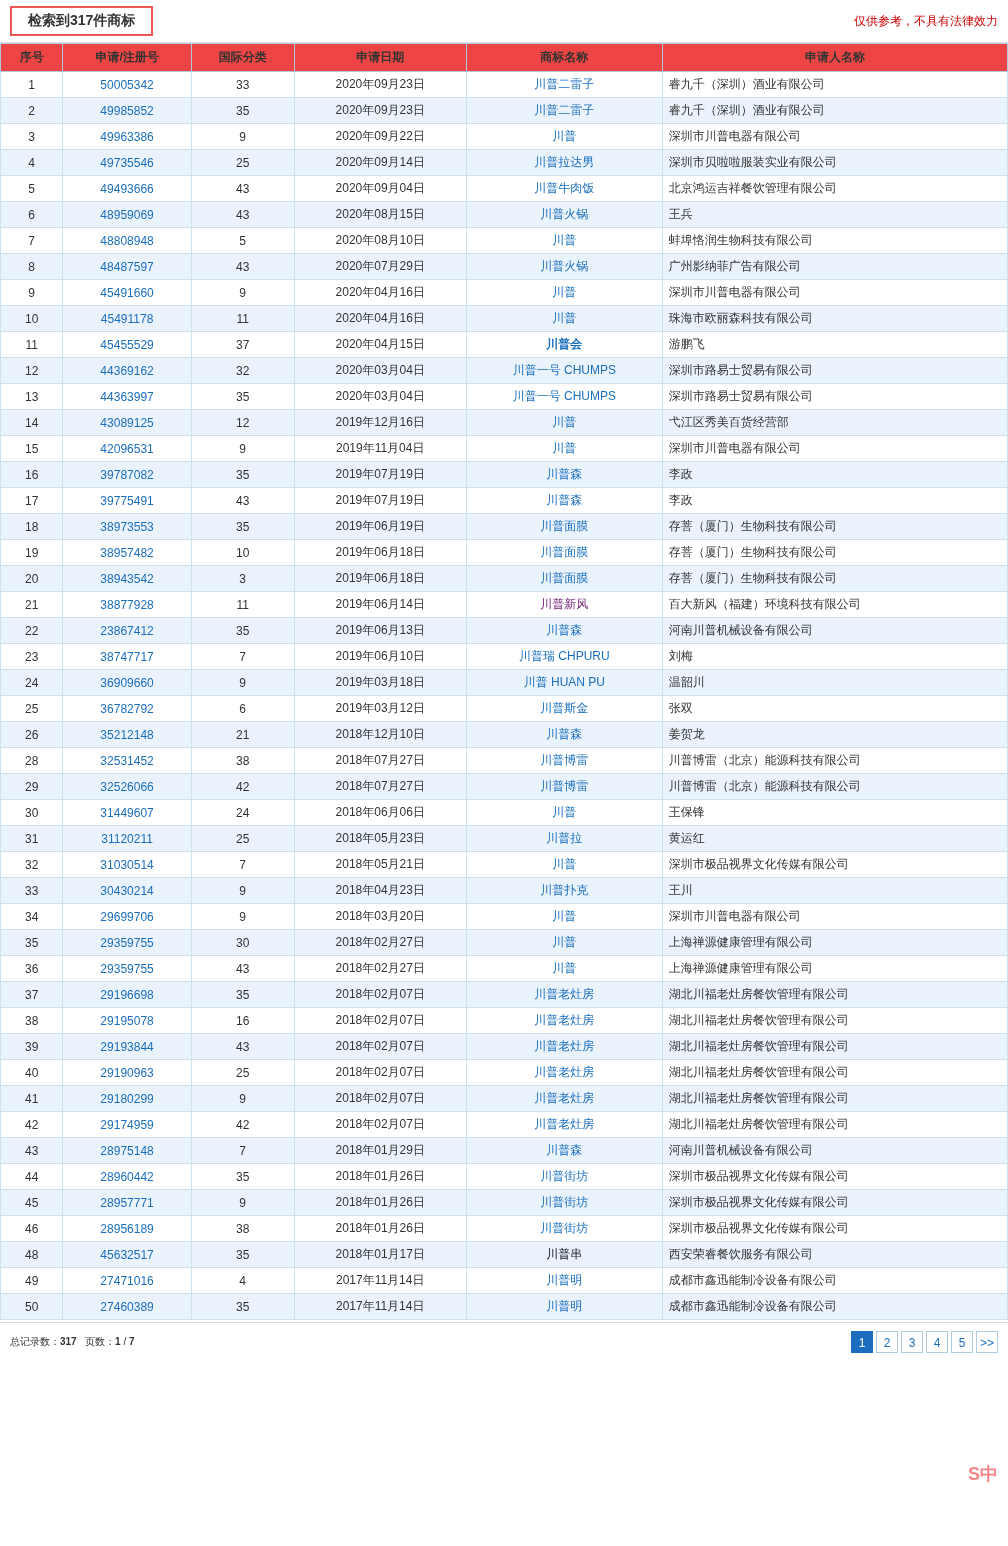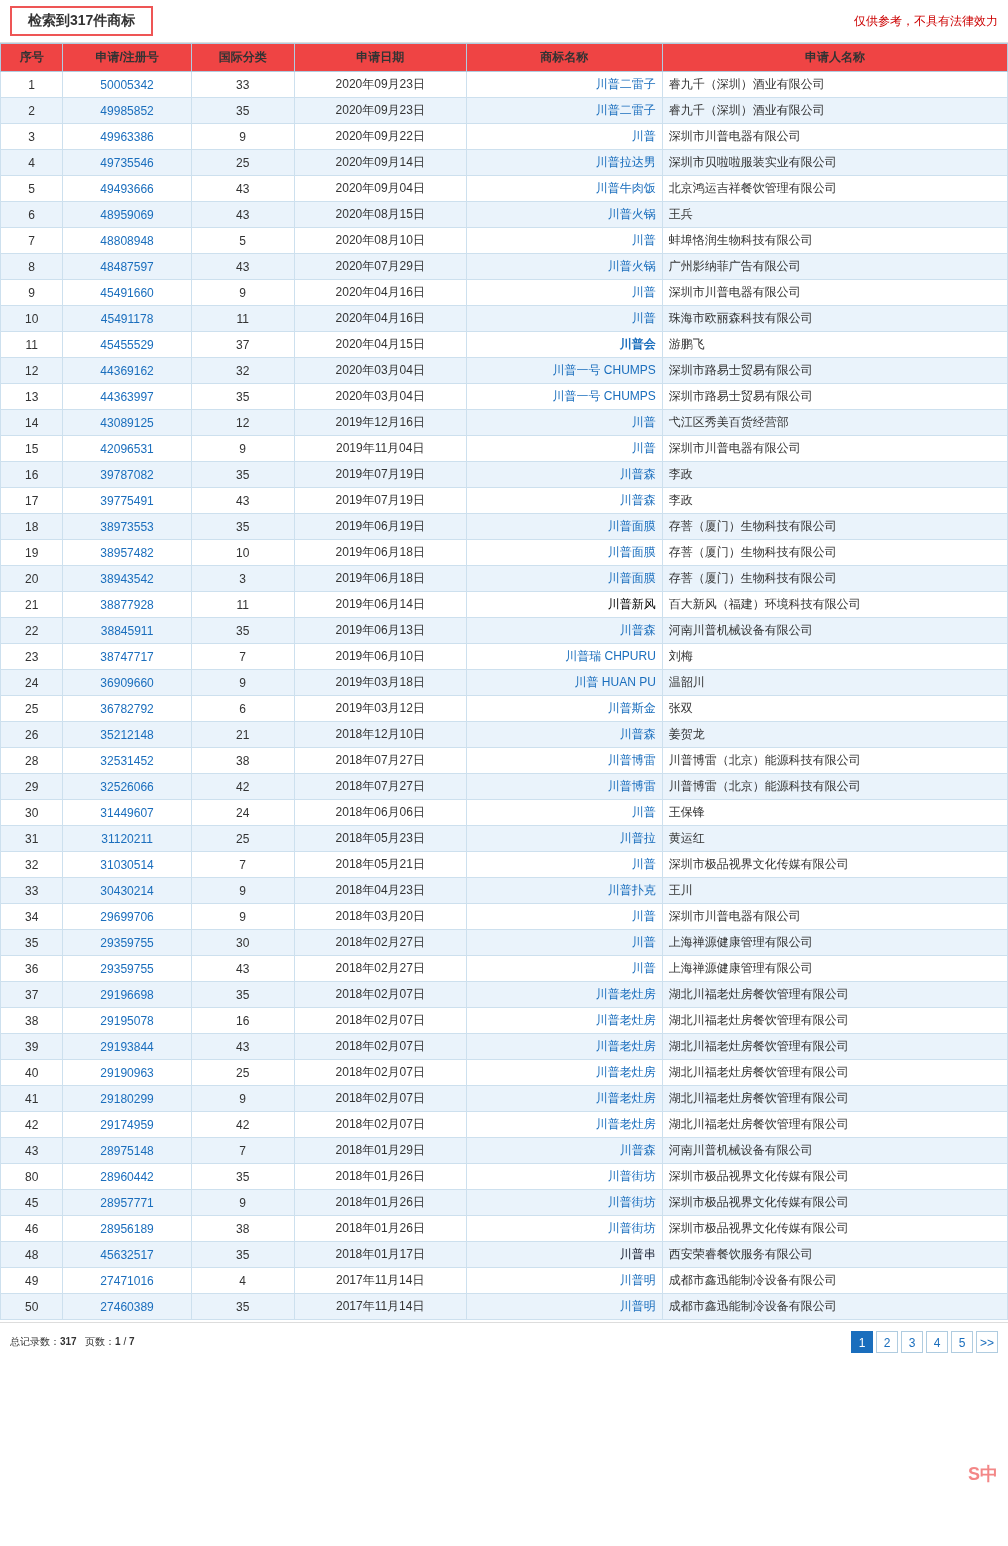--- a/index.html
+++ b/index.html
@@ -56,21 +56,21 @@
     tbody td.link-cell {
       color: #1a6ebd;
       cursor: pointer;
     }
     tbody td.link-cell a {
       color: #1a6ebd;
       text-decoration: none;
     }
     tbody td.trademark-cell {
       color: #1a6ebd;
-      text-align: right;
+      text-align: center;
     }
     tbody td.applicant-cell {
       text-align: left;
     }
 
     .footer-bar {
       display: flex;
       align-items: center;
       justify-content: space-between;
       padding: 8px 10px;
@@ -301,26 +301,26 @@
         <td>3</td>
         <td>2019年06月18日</td>
         <td class="trademark-cell" style="color: rgb(26, 110, 189); cursor: pointer;">川普面膜</td>
         <td class="applicant-cell">存菩（厦门）生物科技有限公司</td>
       </tr>
       <tr>
         <td>21</td>
         <td class="link-cell"><a href="#">38877928</a></td>
         <td>11</td>
         <td>2019年06月14日</td>
-        <td class="trademark-cell" style="color: #000000; cursor: pointer;">川普新风</td>
+        <td class="trademark-cell" style="color: #701a75; cursor: pointer;">川普新风</td>
         <td class="applicant-cell">百大新风（福建）环境科技有限公司</td>
       </tr>
       <tr>
         <td>22</td>
-        <td class="link-cell"><a href="#">38845911</a></td>
+        <td class="link-cell"><a href="#">23867412</a></td>
         <td>35</td>
         <td>2019年06月13日</td>
         <td class="trademark-cell" style="color: rgb(26, 110, 189); cursor: pointer;">川普森</td>
         <td class="applicant-cell">河南川普机械设备有限公司</td>
       </tr>
       <tr>
         <td>23</td>
         <td class="link-cell"><a href="#">38747717</a></td>
         <td>7</td>
         <td>2019年06月10日</td>
@@ -473,21 +473,21 @@
       </tr>
       <tr>
         <td>43</td>
         <td class="link-cell"><a href="#">28975148</a></td>
         <td>7</td>
         <td>2018年01月29日</td>
         <td class="trademark-cell" style="color: rgb(26, 110, 189); cursor: pointer;">川普森</td>
         <td class="applicant-cell">河南川普机械设备有限公司</td>
       </tr>
       <tr>
-        <td>80</td>
+        <td>44</td>
         <td class="link-cell"><a href="#">28960442</a></td>
         <td>35</td>
         <td>2018年01月26日</td>
         <td class="trademark-cell" style="color: rgb(26, 110, 189); cursor: pointer;">川普街坊</td>
         <td class="applicant-cell">深圳市极品视界文化传媒有限公司</td>
       </tr>
       <tr>
         <td>45</td>
         <td class="link-cell"><a href="#">28957771</a></td>
         <td>9</td>

